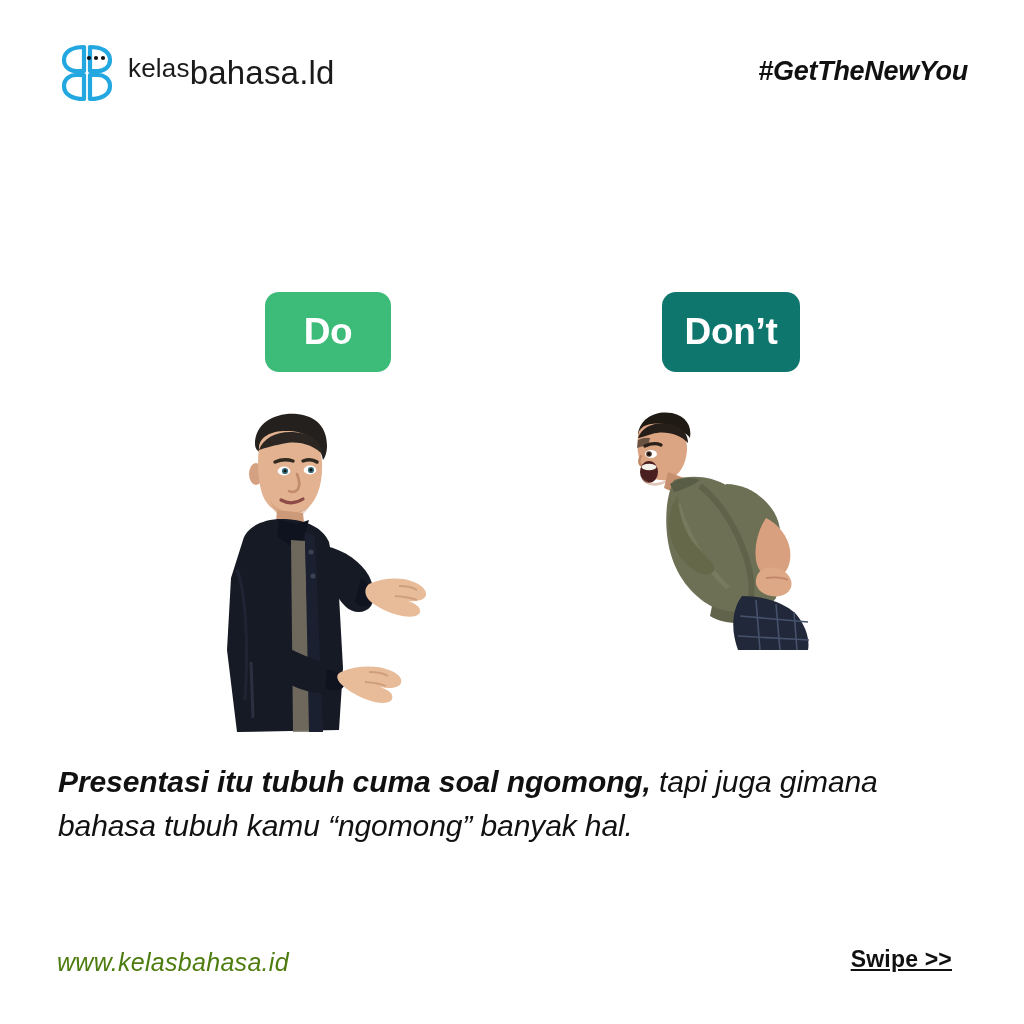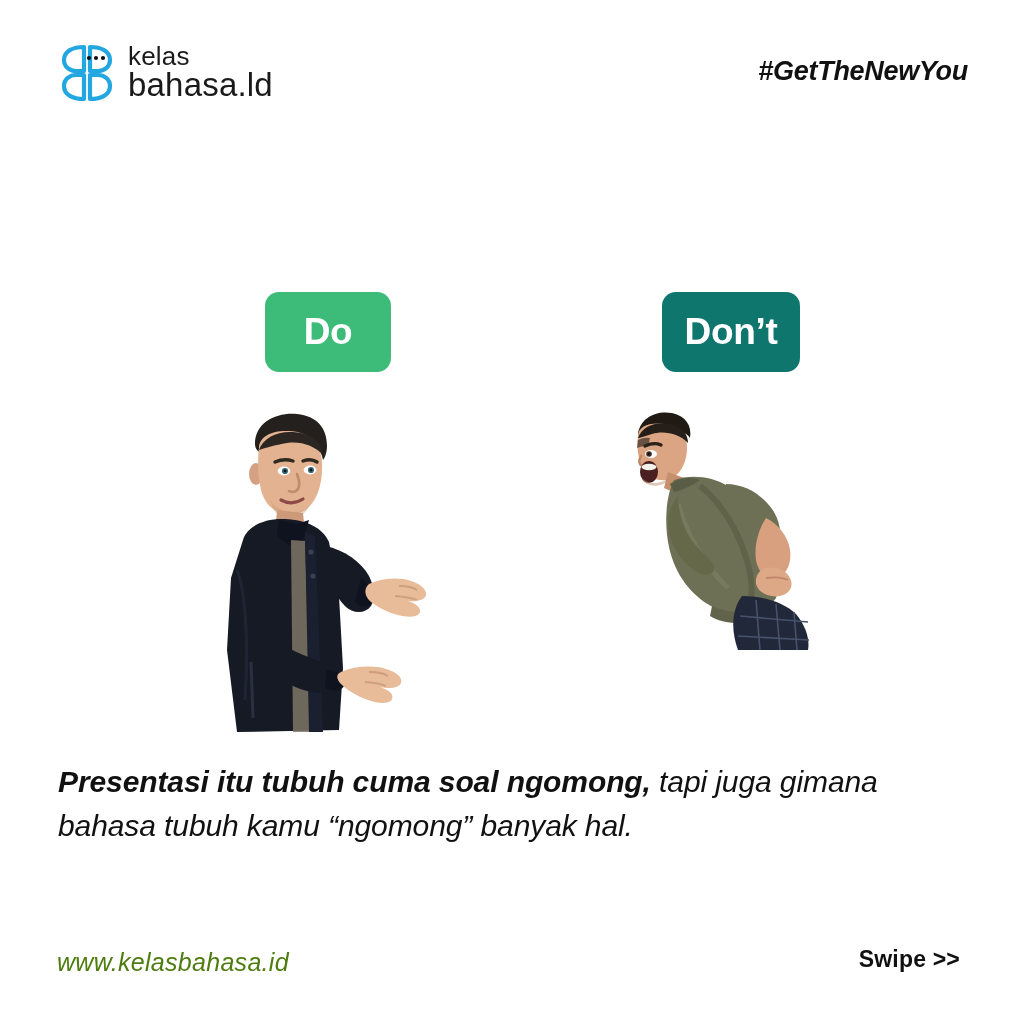--- a/index.html
+++ b/index.html
@@ -23,21 +23,21 @@
   }
   .brand{
     position:absolute; left:56px; top:0;
     display:flex; align-items:center; gap:10px;
   }
   .brand-mark{
     width:62px; height:62px; position:relative; flex:none;
   }
   .brand-mark svg{ display:block; width:62px; height:62px; }
   .brand-words{
-    display:flex; flex-direction:column;
+    display:flex; 
     justify-content:center;
     line-height:0.92;
   }
   .brand-line1{
     font-size:26px; font-weight:500; color:#1a1a1a;
     letter-spacing:0.2px;
   }
   .brand-line2{
     font-size:33px; font-weight:500; color:#1a1a1a;
     letter-spacing:0.2px; margin-top:1px;
@@ -99,23 +99,24 @@
   
   .footer{
     position:absolute; bottom:42px; left:0; width:100%;
     height:34px;
   }
   .footer-url{
     position:absolute; left:57px; top:0;
     font-size:25px; color:#4d7c0f; letter-spacing:0.3px;font-style:italic;
   }
   .footer-swipe{
-    position:absolute; right:64px; top:-2px;
+    position:absolute; right:72px; top:-2px;
     font-size:23px; font-weight:bold; color:#111111;
     letter-spacing:0.2px;
+    text-decoration:underline;
   }
 </style>
 </head>
 <body>
 
 <div class="slide">
 
   <div class="header">
 
     <div class="brand">

